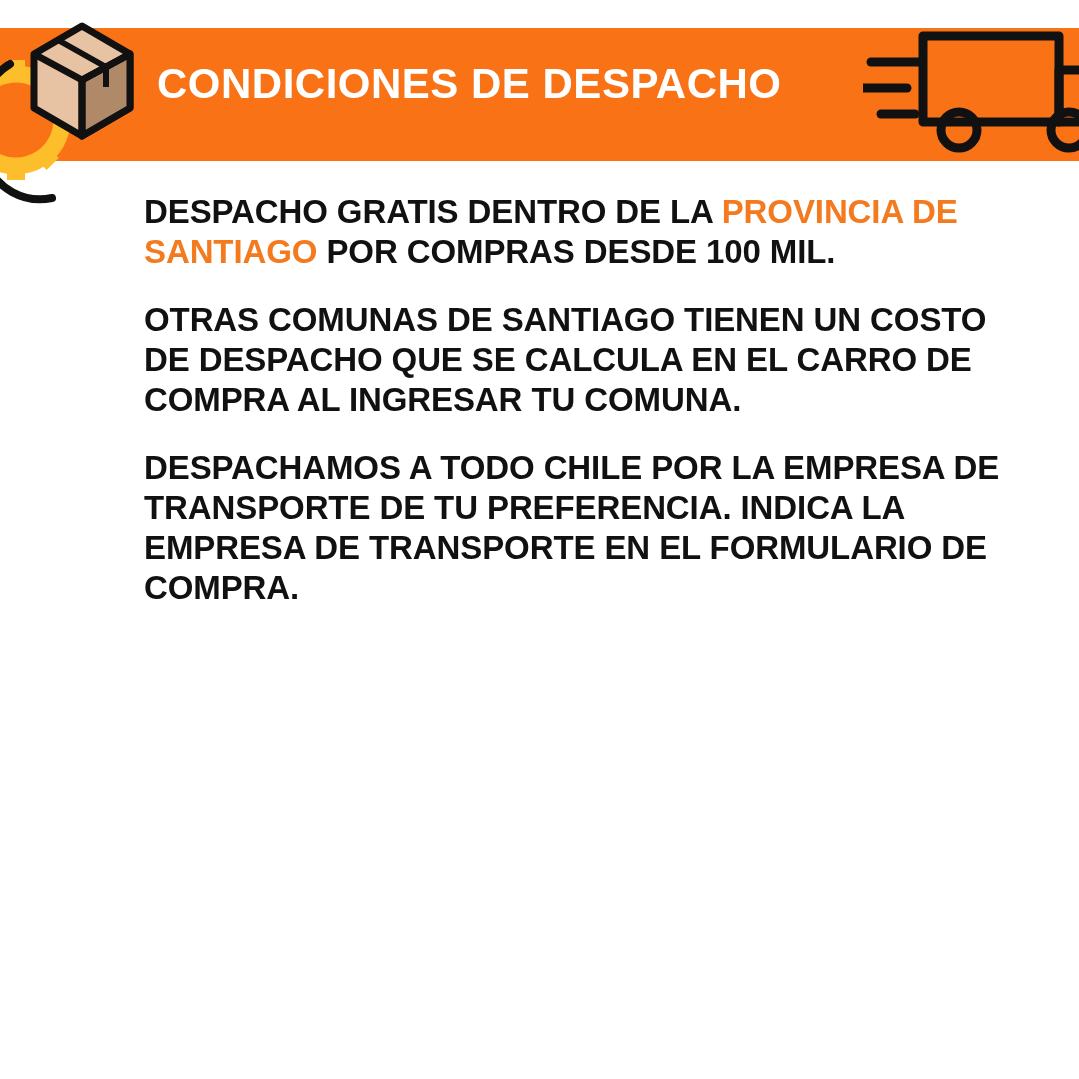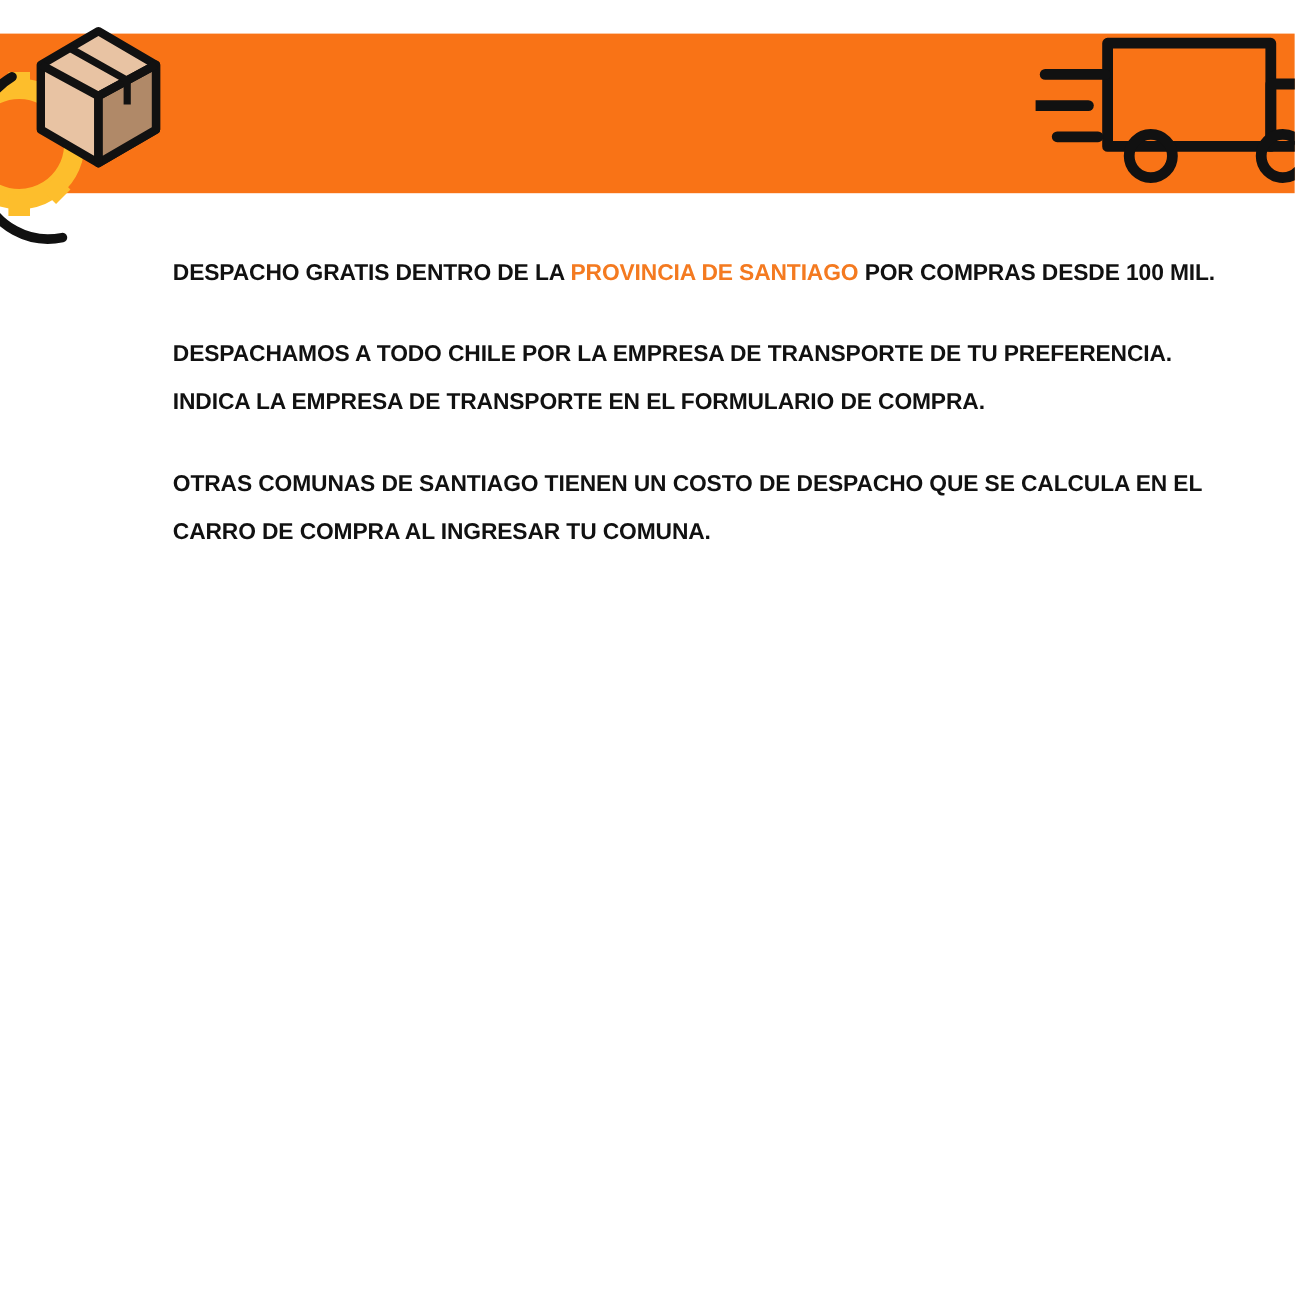--- a/index.html
+++ b/index.html
@@ -64,25 +64,25 @@
 
   
   .content {
     position: absolute;
     left: 144px;
     top: 192px;
     width: 870px;
   }
 
   .para {
-    font-size: 19px;
+    font-size: 33px;
     font-weight: bold;
     line-height: 40px;
     color: #111111;
-    margin: 16px 0 28px 0;
+    margin: 0 0 28px 0;
     letter-spacing: -0.1px;
     font-family: "Liberation Sans", sans-serif;
   }
 
   .para:last-child {
     margin-bottom: 0;
   }
 
   .orange {
     color: #f47a20;
@@ -140,26 +140,27 @@
         <circle cx="96" cy="112" r="18"></circle>
         <circle cx="206" cy="112" r="18"></circle>
 
         <line x1="8" y1="44" x2="58" y2="44"></line>
         <line x1="-6" y1="70" x2="44" y2="70"></line>
         <line x1="18" y1="96" x2="52" y2="96"></line>
       </g>
     </svg>
   </div>
 
+  <div class="header-title">CONDICIONES DE DESPACHO</div>
 
   <div class="content">
 
     <p class="para"><span>DESPACHO GRATIS DENTRO DE LA </span><span class="orange">PROVINCIA DE SANTIAGO</span><span> POR COMPRAS DESDE 100 MIL.</span></p>
 
+    <p class="para">OTRAS COMUNAS DE SANTIAGO TIENEN UN COSTO DE DESPACHO QUE SE CALCULA EN EL CARRO DE COMPRA AL INGRESAR TU COMUNA.</p>
+
     <p class="para">DESPACHAMOS A TODO CHILE POR LA EMPRESA DE TRANSPORTE DE TU PREFERENCIA. INDICA LA EMPRESA DE TRANSPORTE EN EL FORMULARIO DE COMPRA.</p>
-
-    <p class="para">OTRAS COMUNAS DE SANTIAGO TIENEN UN COSTO DE DESPACHO QUE SE CALCULA EN EL CARRO DE COMPRA AL INGRESAR TU COMUNA.</p>
 
 
 
 
   </div>
 </div>
 
 </body></html>

